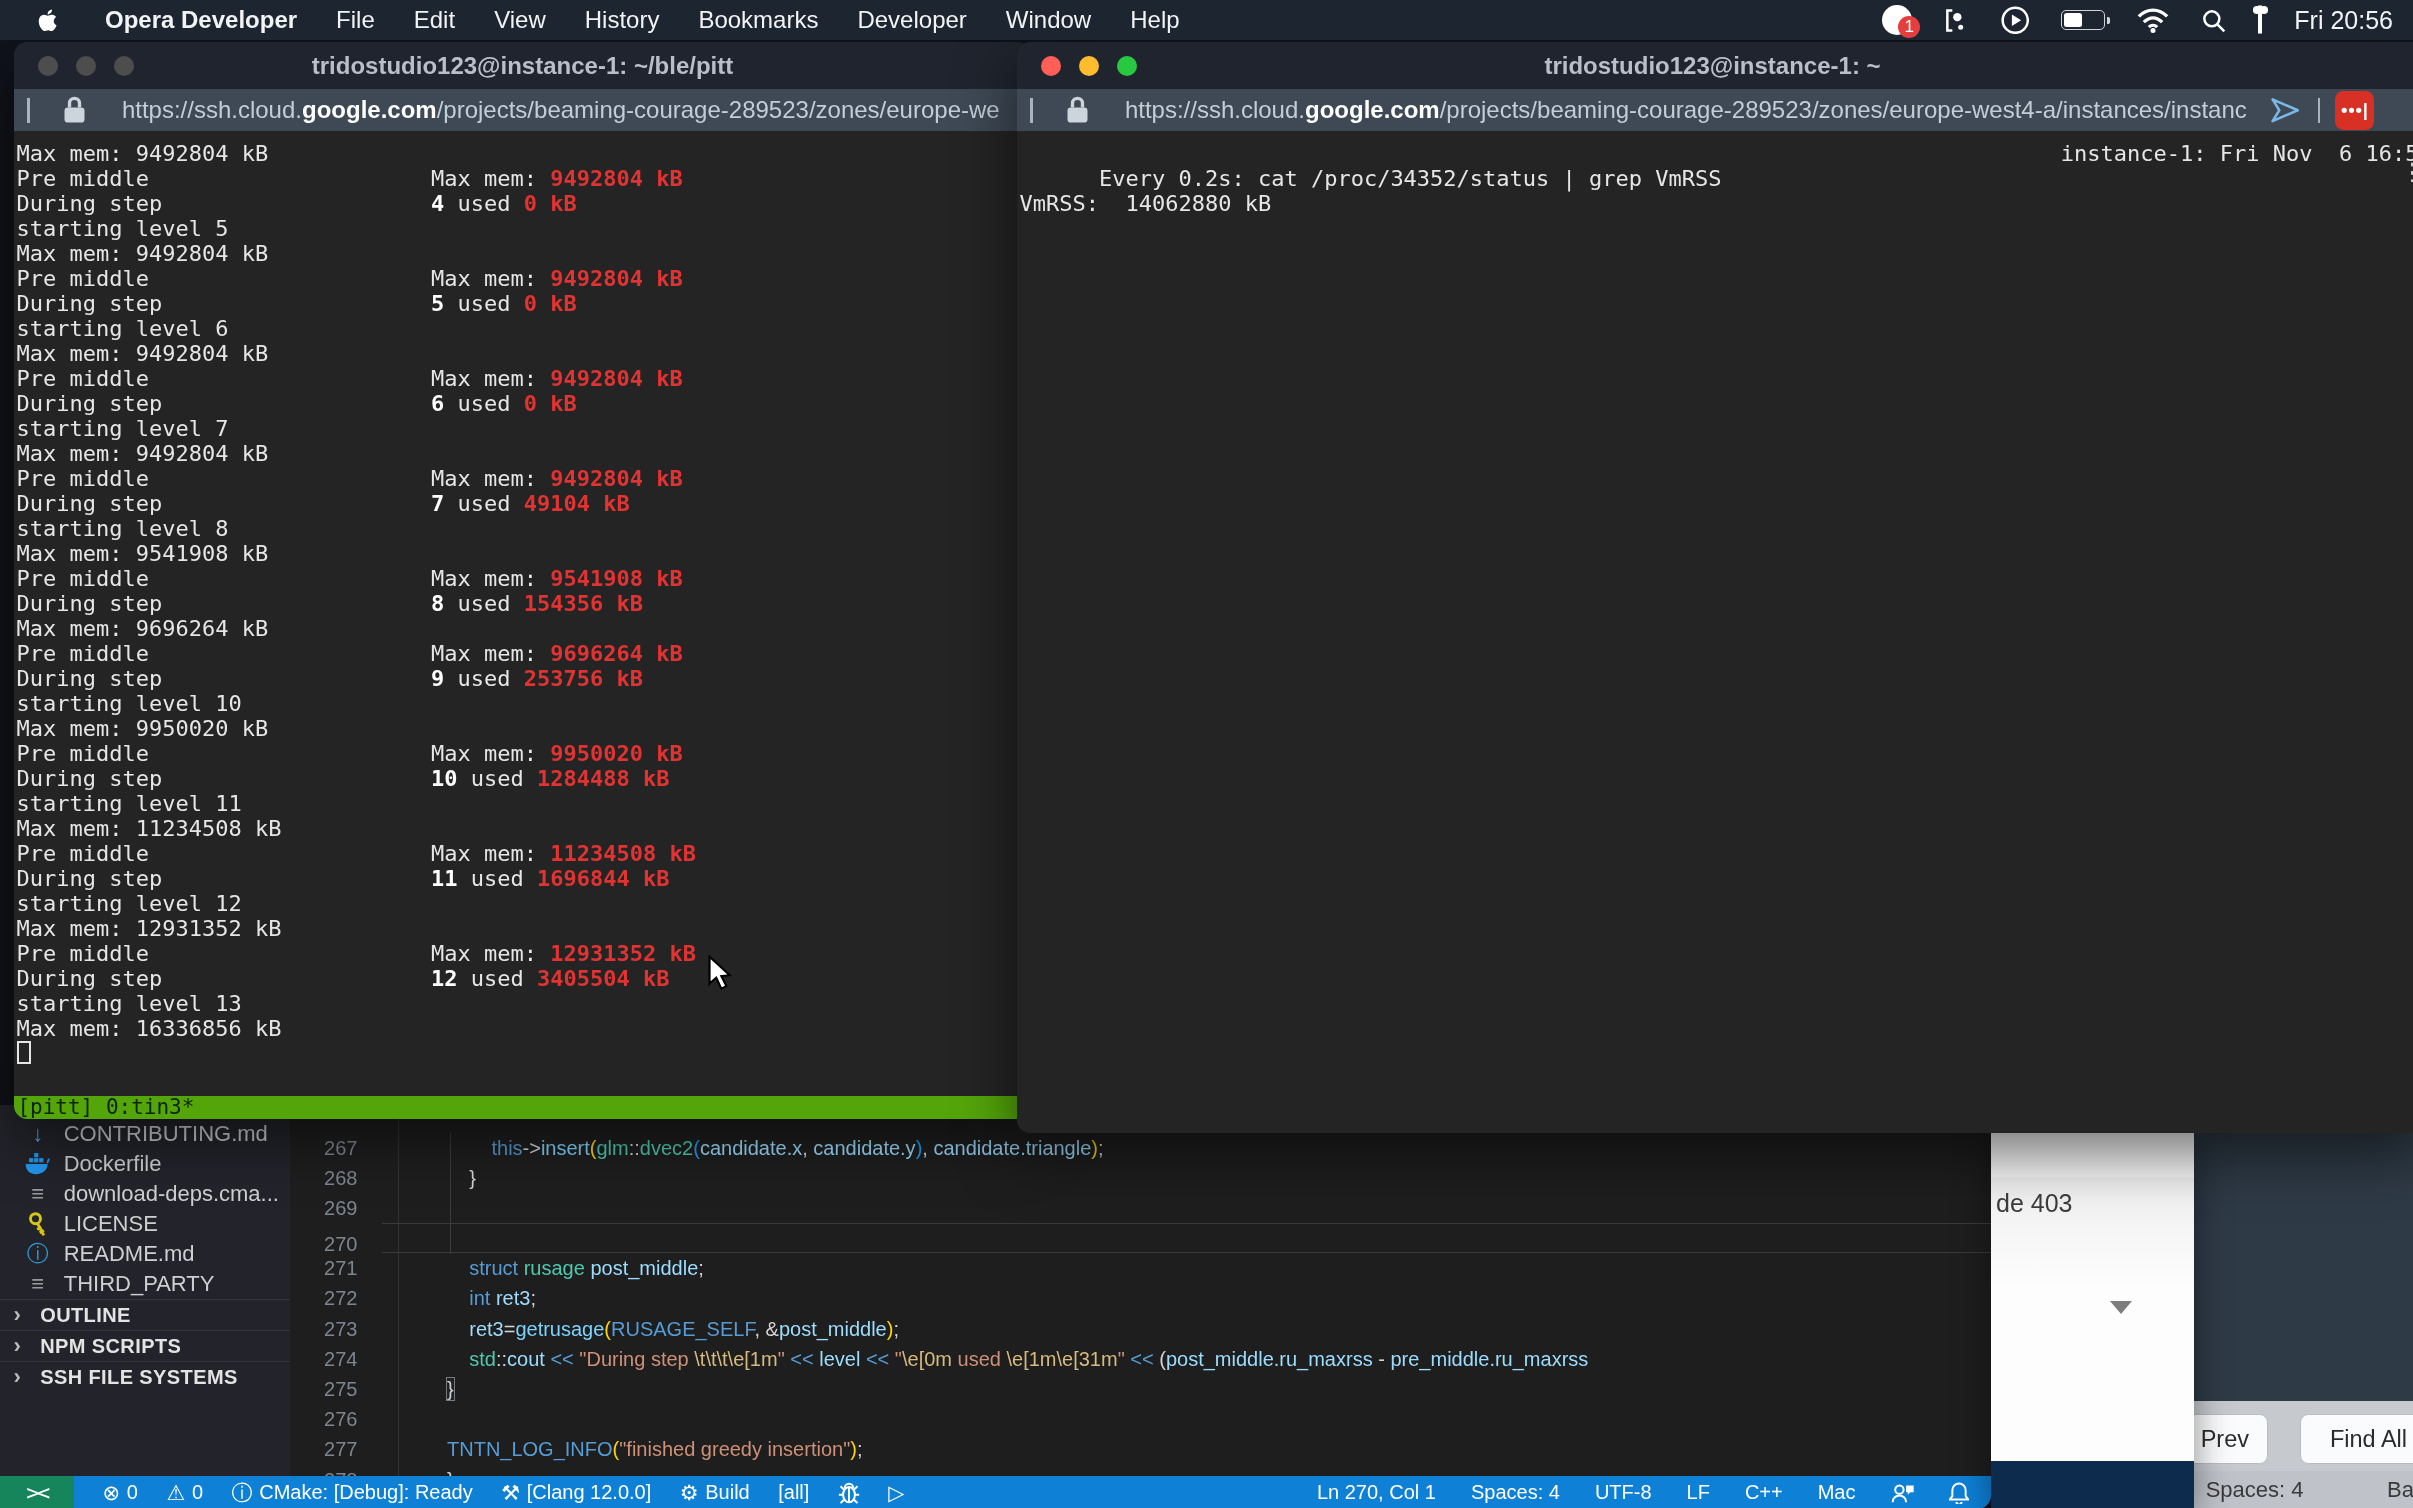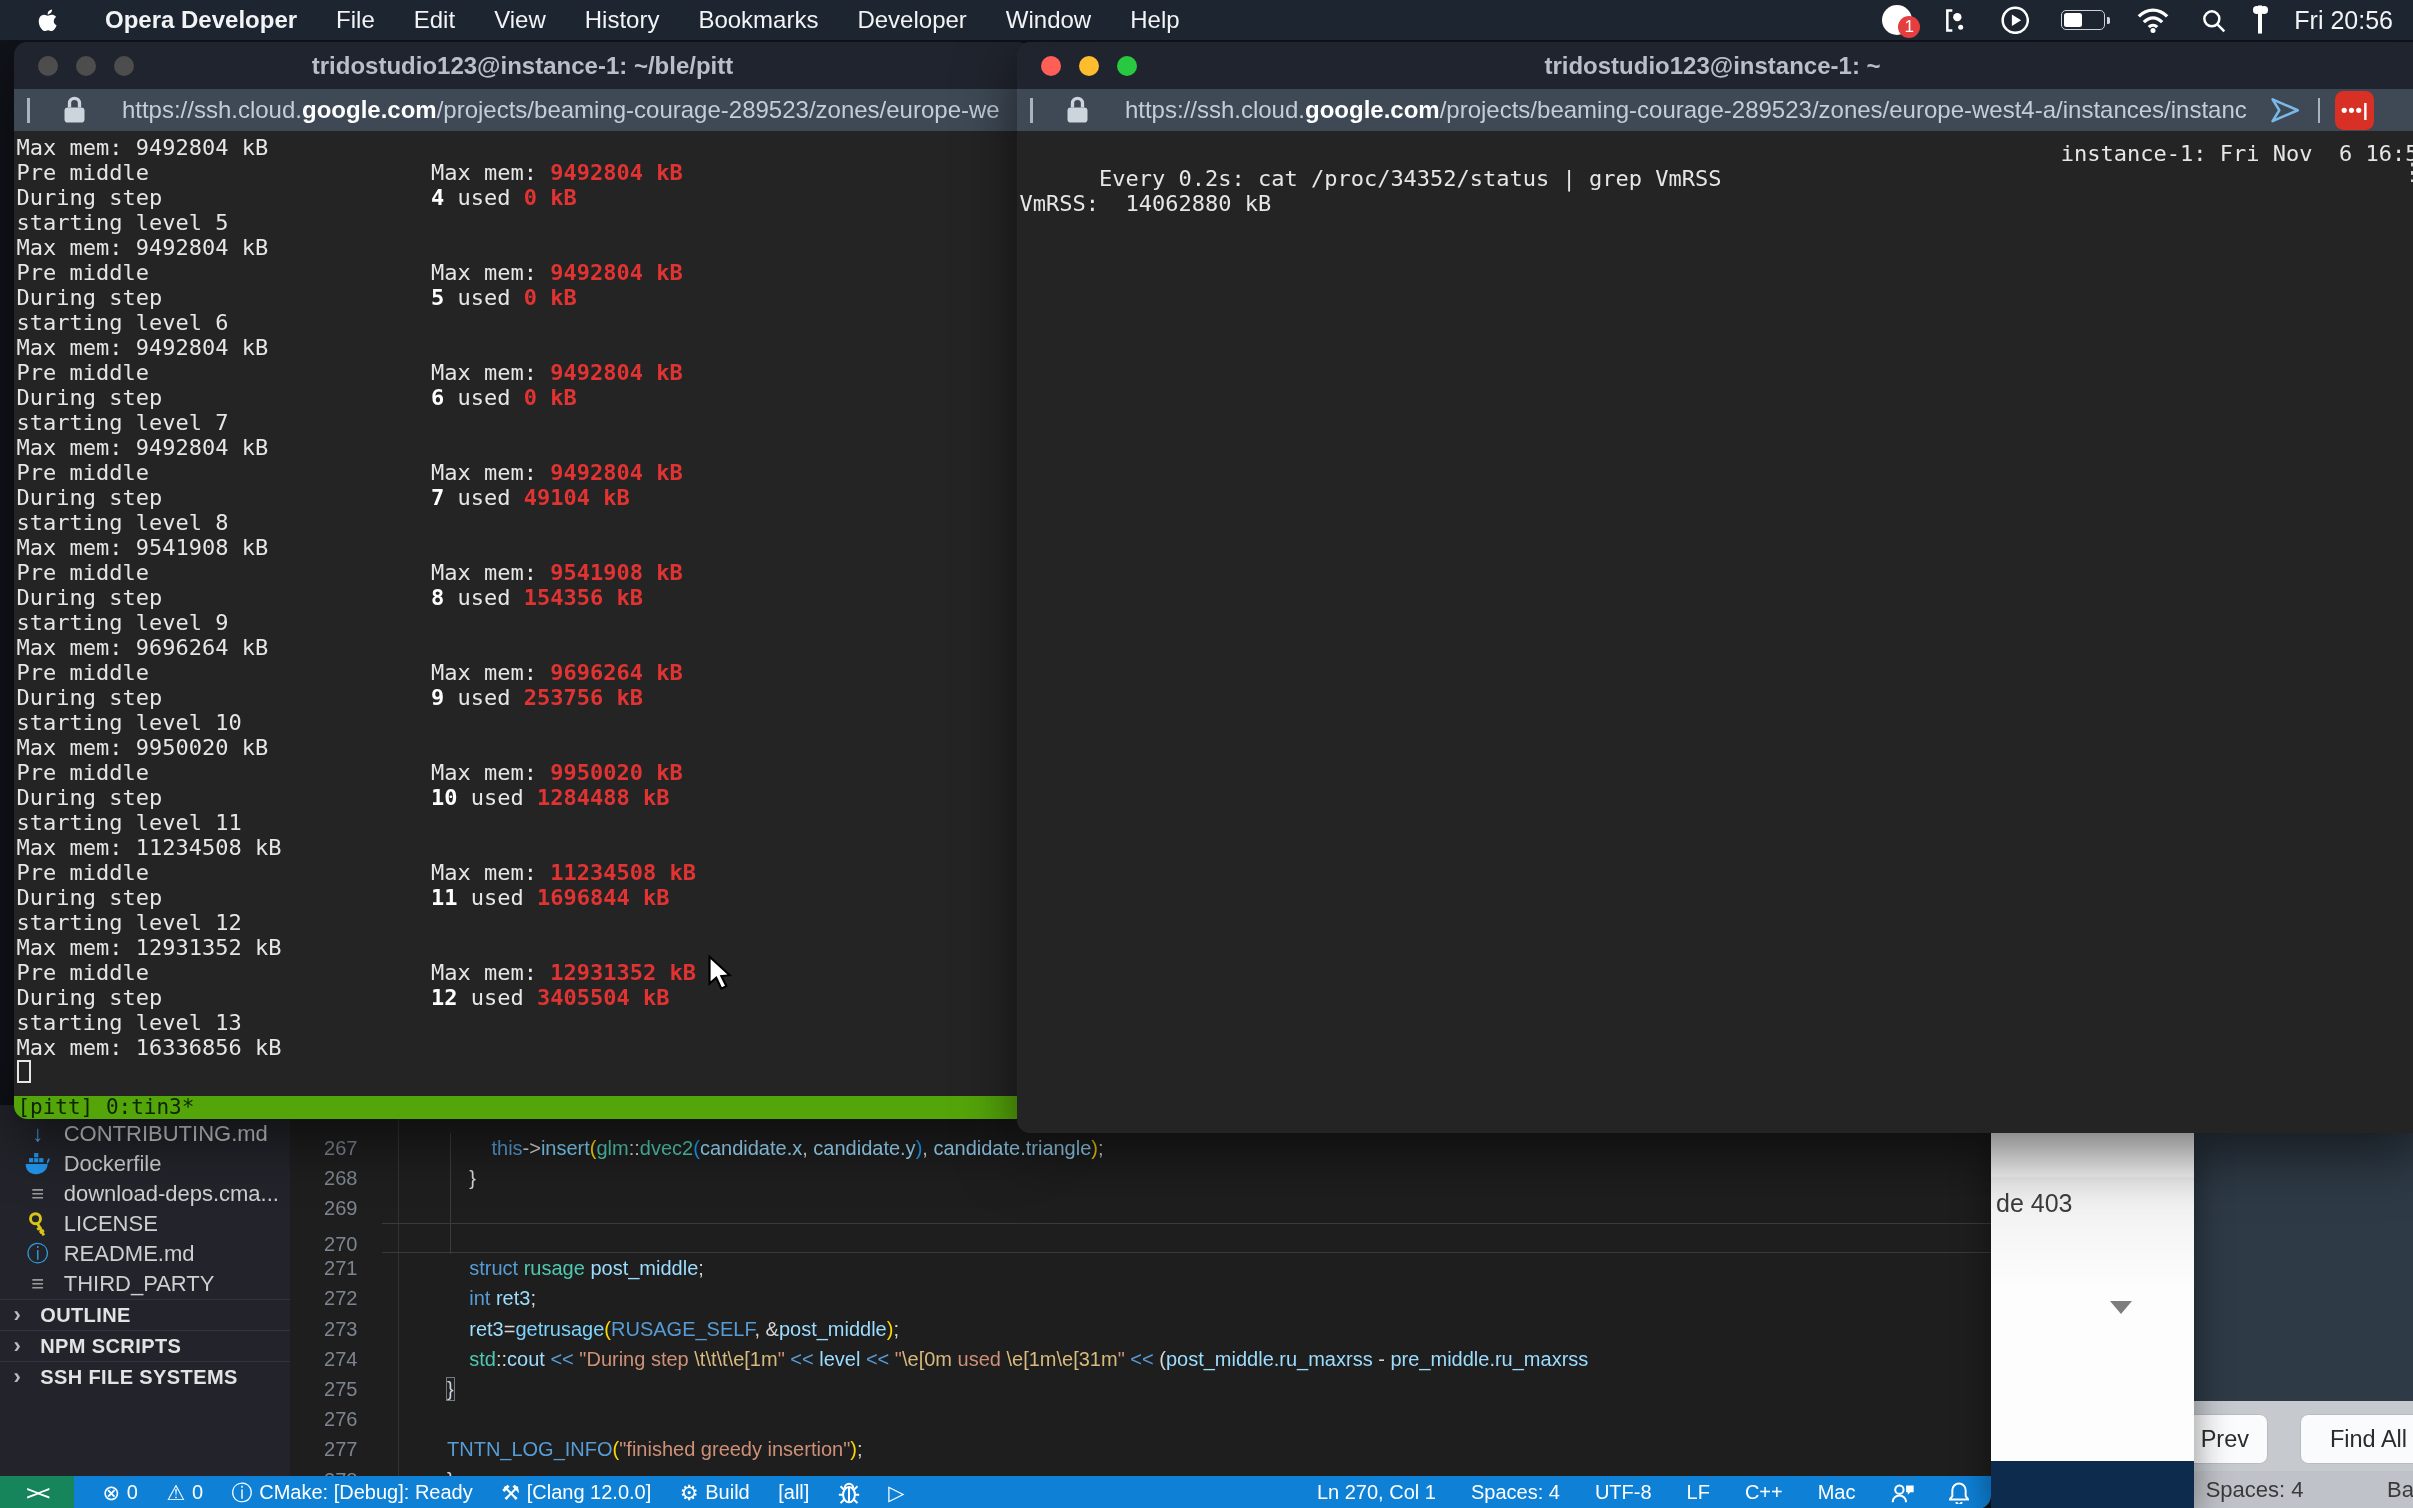--- a/index.html
+++ b/index.html
@@ -183,41 +183,40 @@
   <div class="toolbar">
     <span class="tb-sep"></span>
     <span class="lock svgi">
       <svg width="25" height="30" viewBox="0 0 30 36">
           <rect x="3" y="15" width="24" height="18" rx="4" fill="#ccd4dc"></rect>
           <path d="M9 15 V10 a6 6 0 0 1 12 0 V15" stroke="#ccd4dc" stroke-width="4" fill="none"></path>
         </svg>
     </span>
     <span class="url"><span>https://ssh.cloud.</span><span class="domain">google.com</span><span>/projects/beaming-courage-289523/zones/europe-we</span></span>
   </div>
-  <div class="term mono" id="left-term" style="top:89px; bottom:22.6px; padding-top:4px;">
+  <div class="term mono" id="left-term" style="top:89px; bottom:22.6px; padding-top:10px;">
       <div class="t-line"><span class="seg-w">Max mem: 9492804 kB</span></div>
       <div class="t-line"><span class="seg-w">Pre middle</span><span class="t-right"><span class="seg-w">Max mem: </span><span class="seg-r">9492804 kB</span></span></div>
       <div class="t-line"><span class="seg-w">During step</span><span class="t-right"><span class="seg-b">4</span><span class="seg-w"> used </span><span class="seg-r">0 kB</span></span></div>
       <div class="t-line"><span class="seg-w">starting level 5</span></div>
       <div class="t-line"><span class="seg-w">Max mem: 9492804 kB</span></div>
       <div class="t-line"><span class="seg-w">Pre middle</span><span class="t-right"><span class="seg-w">Max mem: </span><span class="seg-r">9492804 kB</span></span></div>
       <div class="t-line"><span class="seg-w">During step</span><span class="t-right"><span class="seg-b">5</span><span class="seg-w"> used </span><span class="seg-r">0 kB</span></span></div>
       <div class="t-line"><span class="seg-w">starting level 6</span></div>
       <div class="t-line"><span class="seg-w">Max mem: 9492804 kB</span></div>
       <div class="t-line"><span class="seg-w">Pre middle</span><span class="t-right"><span class="seg-w">Max mem: </span><span class="seg-r">9492804 kB</span></span></div>
       <div class="t-line"><span class="seg-w">During step</span><span class="t-right"><span class="seg-b">6</span><span class="seg-w"> used </span><span class="seg-r">0 kB</span></span></div>
       <div class="t-line"><span class="seg-w">starting level 7</span></div>
       <div class="t-line"><span class="seg-w">Max mem: 9492804 kB</span></div>
       <div class="t-line"><span class="seg-w">Pre middle</span><span class="t-right"><span class="seg-w">Max mem: </span><span class="seg-r">9492804 kB</span></span></div>
       <div class="t-line"><span class="seg-w">During step</span><span class="t-right"><span class="seg-b">7</span><span class="seg-w"> used </span><span class="seg-r">49104 kB</span></span></div>
       <div class="t-line"><span class="seg-w">starting level 8</span></div>
       <div class="t-line"><span class="seg-w">Max mem: 9541908 kB</span></div>
       <div class="t-line"><span class="seg-w">Pre middle</span><span class="t-right"><span class="seg-w">Max mem: </span><span class="seg-r">9541908 kB</span></span></div>
       <div class="t-line"><span class="seg-w">During step</span><span class="t-right"><span class="seg-b">8</span><span class="seg-w"> used </span><span class="seg-r">154356 kB</span></span></div>
-      <div class="t-line"><span class="seg-w">starting level 9</span></div>
       <div class="t-line"><span class="seg-w">Max mem: 9696264 kB</span></div>
       <div class="t-line"><span class="seg-w">Pre middle</span><span class="t-right"><span class="seg-w">Max mem: </span><span class="seg-r">9696264 kB</span></span></div>
       <div class="t-line"><span class="seg-w">During step</span><span class="t-right"><span class="seg-b">9</span><span class="seg-w"> used </span><span class="seg-r">253756 kB</span></span></div>
       <div class="t-line"><span class="seg-w">starting level 10</span></div>
       <div class="t-line"><span class="seg-w">Max mem: 9950020 kB</span></div>
       <div class="t-line"><span class="seg-w">Pre middle</span><span class="t-right"><span class="seg-w">Max mem: </span><span class="seg-r">9950020 kB</span></span></div>
       <div class="t-line"><span class="seg-w">During step</span><span class="t-right"><span class="seg-b">10</span><span class="seg-w"> used </span><span class="seg-r">1284488 kB</span></span></div>
       <div class="t-line"><span class="seg-w">starting level 11</span></div>
       <div class="t-line"><span class="seg-w">Max mem: 11234508 kB</span></div>
       <div class="t-line"><span class="seg-w">Pre middle</span><span class="t-right"><span class="seg-w">Max mem: </span><span class="seg-r">11234508 kB</span></span></div>

